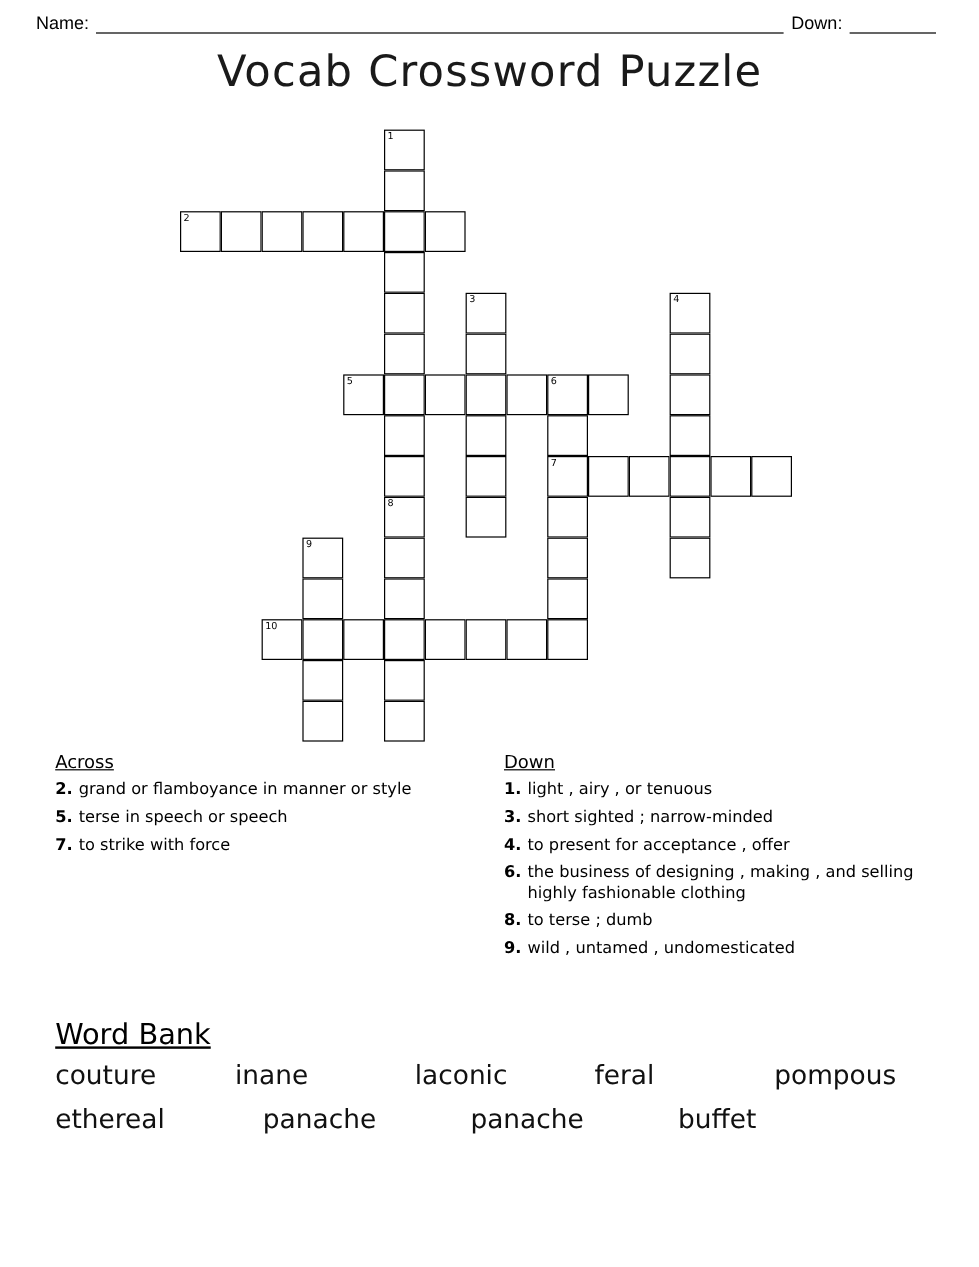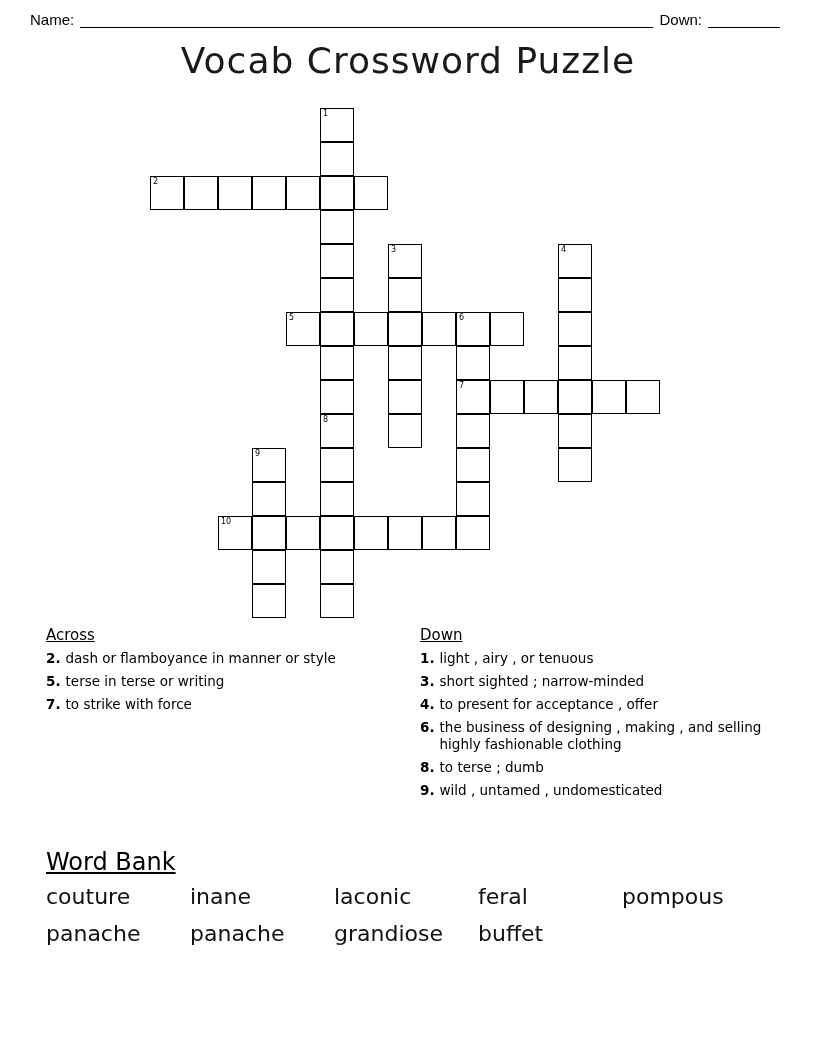--- a/index.html
+++ b/index.html
@@ -119,20 +119,21 @@
     top: 884px;
     left: 46px;
     width: 720px;
     font-family: "DejaVu Sans", sans-serif;
     font-size: 22px;
     color: #111;
   }
   .wb-row {
     display: flex;
     margin-bottom: 12px;
+    gap: 29px;
   }
   .wb-word {
     width: 144px;
     white-space: nowrap;
   }
 </style>
 </head>
 <body>
 
 <div class="name-date-row">
@@ -226,25 +227,25 @@
     <div class="cell" style="left: 170px; top: 476px;"></div>
   </div>
 
 <div class="clues">
   <div class="clue-cols">
     <div class="clue-col">
       <div class="clue-head">Across</div>
       <div id="across-list">
           <div class="clue">
             <span class="cnum">2.</span>
-            <span class="ctext">dash or flamboyance in manner or style</span>
+            <span class="ctext">grand or flamboyance in manner or style</span>
           </div>
           <div class="clue">
             <span class="cnum">5.</span>
-            <span class="ctext">terse in terse or writing</span>
+            <span class="ctext">terse in speech or speech</span>
           </div>
           <div class="clue">
             <span class="cnum">7.</span>
             <span class="ctext">to strike with force</span>
           </div>
         </div>
     </div>
     <div class="clue-col">
       <div class="clue-head">Down</div>
       <div id="down-list">
@@ -280,18 +281,18 @@
 <div class="wb-title">Word Bank</div>
 <div class="word-bank">
     <div class="wb-row">
       <span class="wb-word">couture</span>
       <span class="wb-word">inane</span>
       <span class="wb-word">laconic</span>
       <span class="wb-word">feral</span>
       <span class="wb-word">pompous</span>
     </div>
     <div class="wb-row">
+      <span class="wb-word">ethereal</span>
       <span class="wb-word">panache</span>
       <span class="wb-word">panache</span>
-      <span class="wb-word">grandiose</span>
       <span class="wb-word">buffet</span>
     </div>
   </div>
 
 </body></html>

